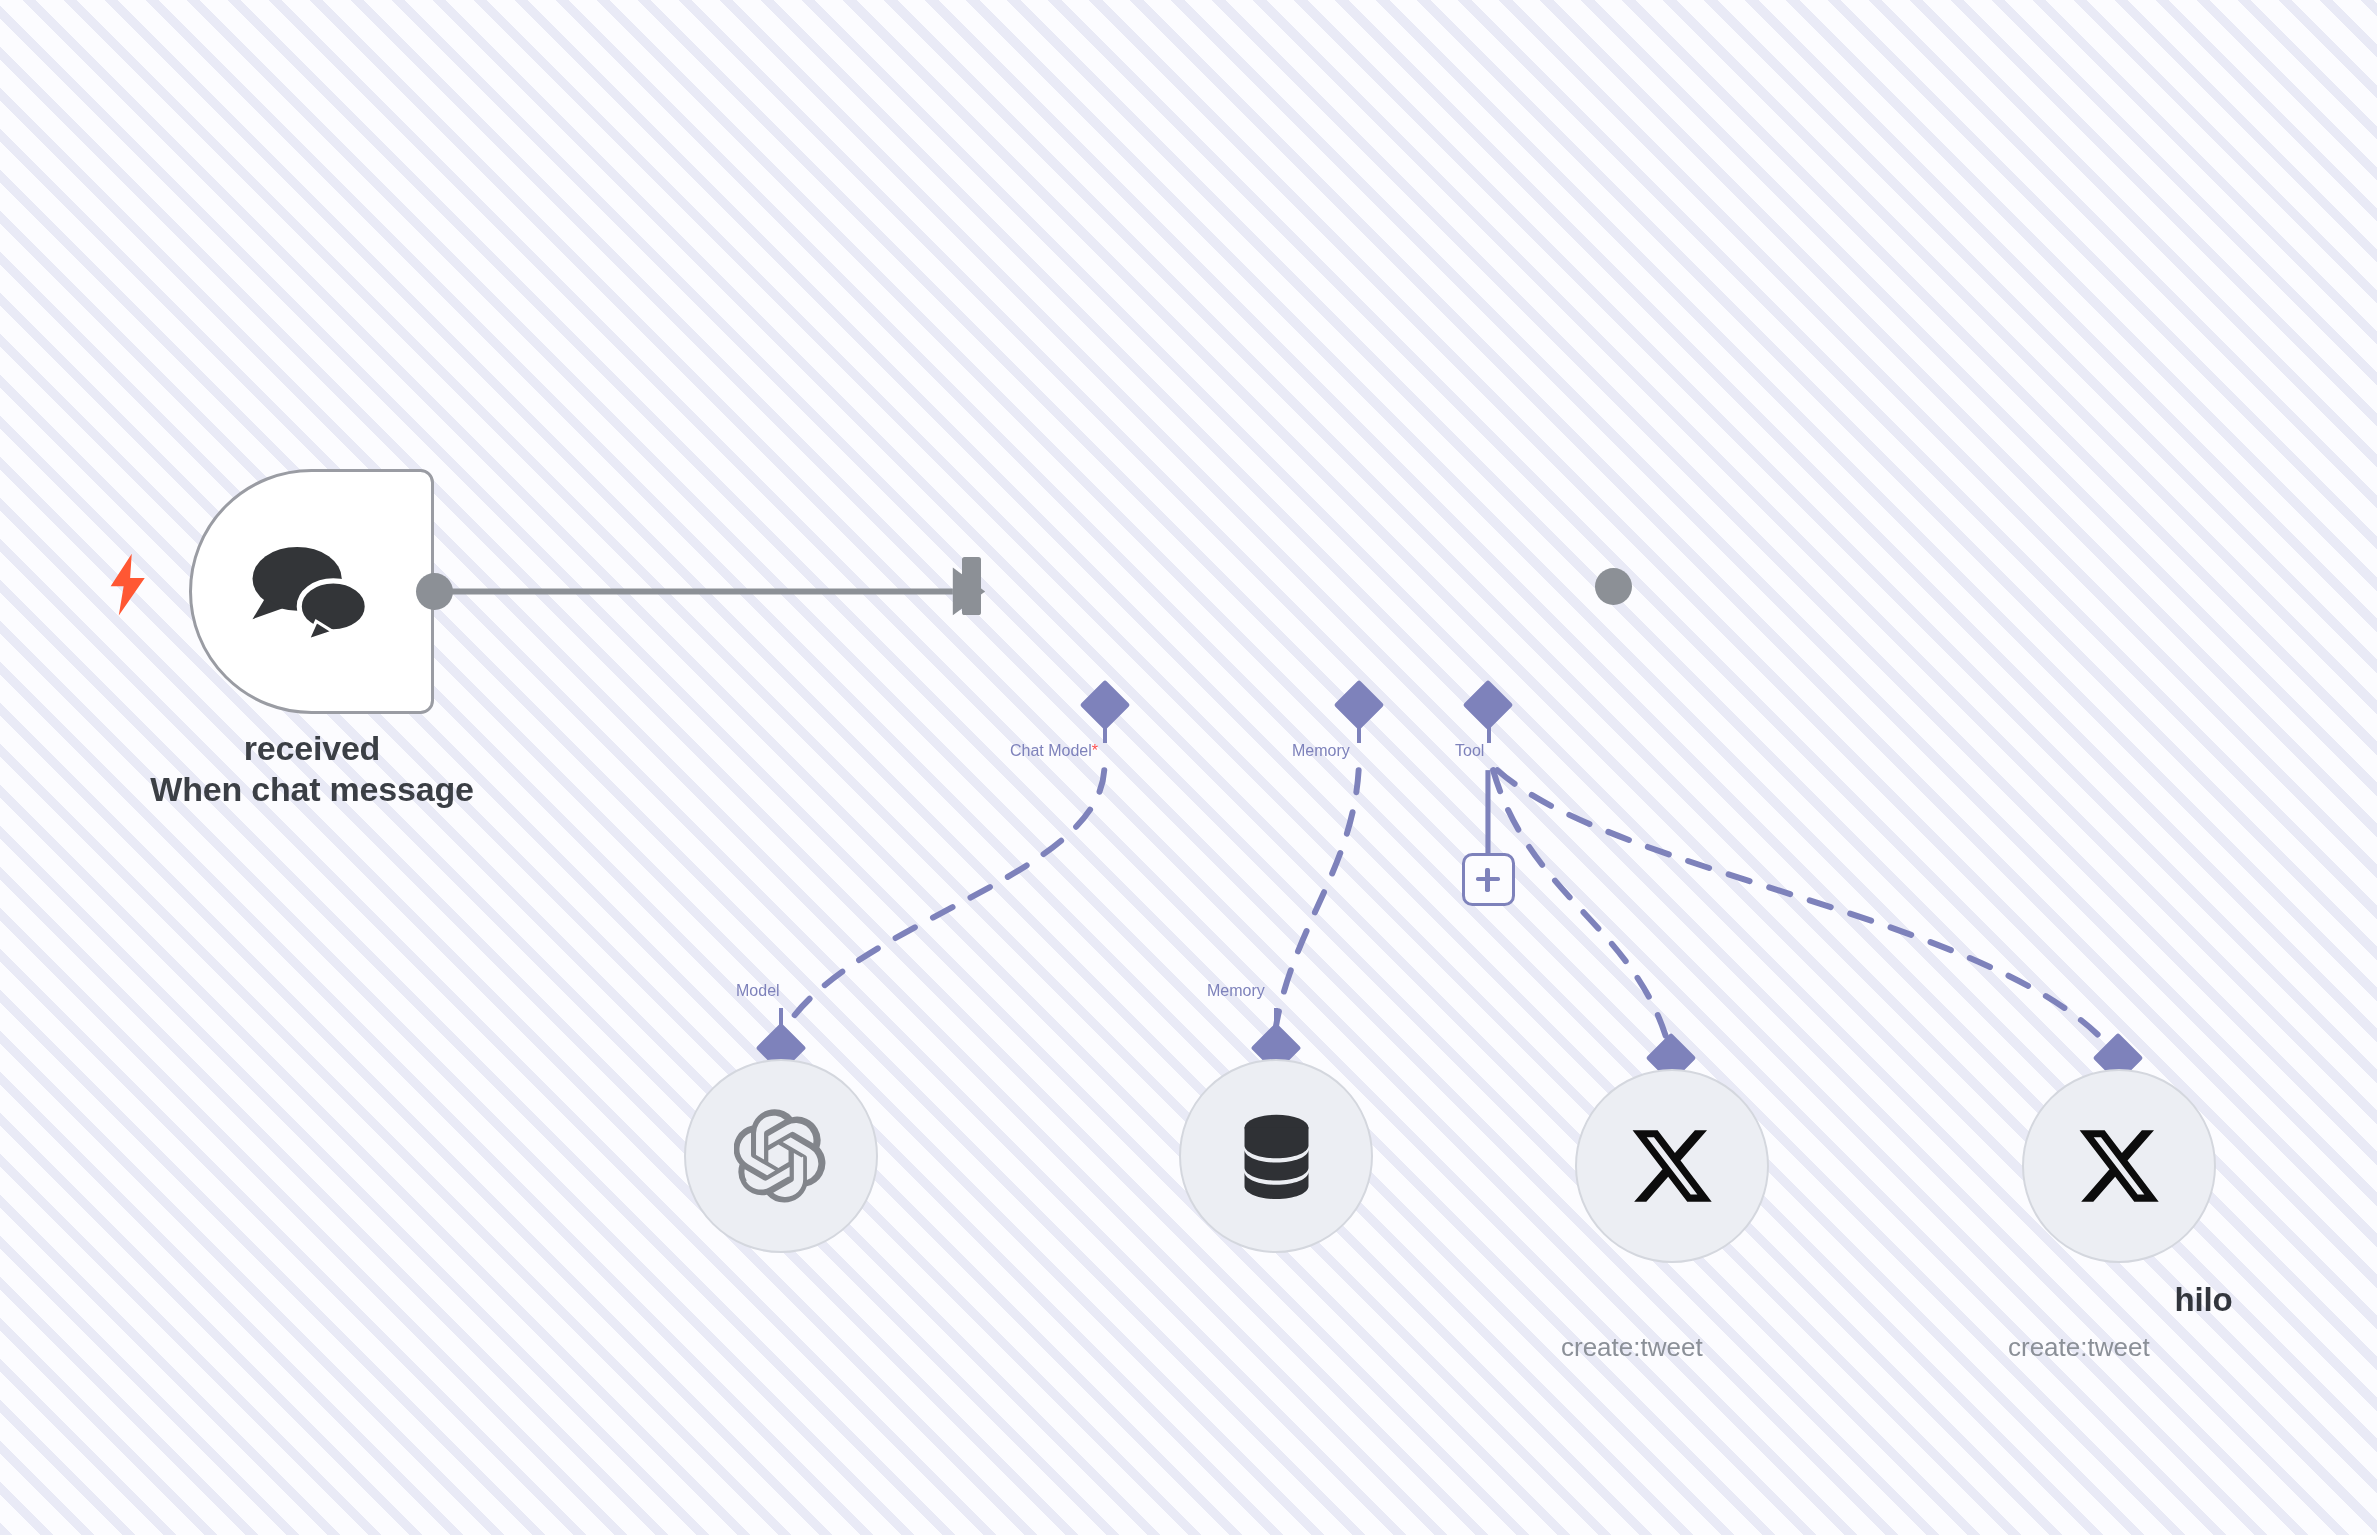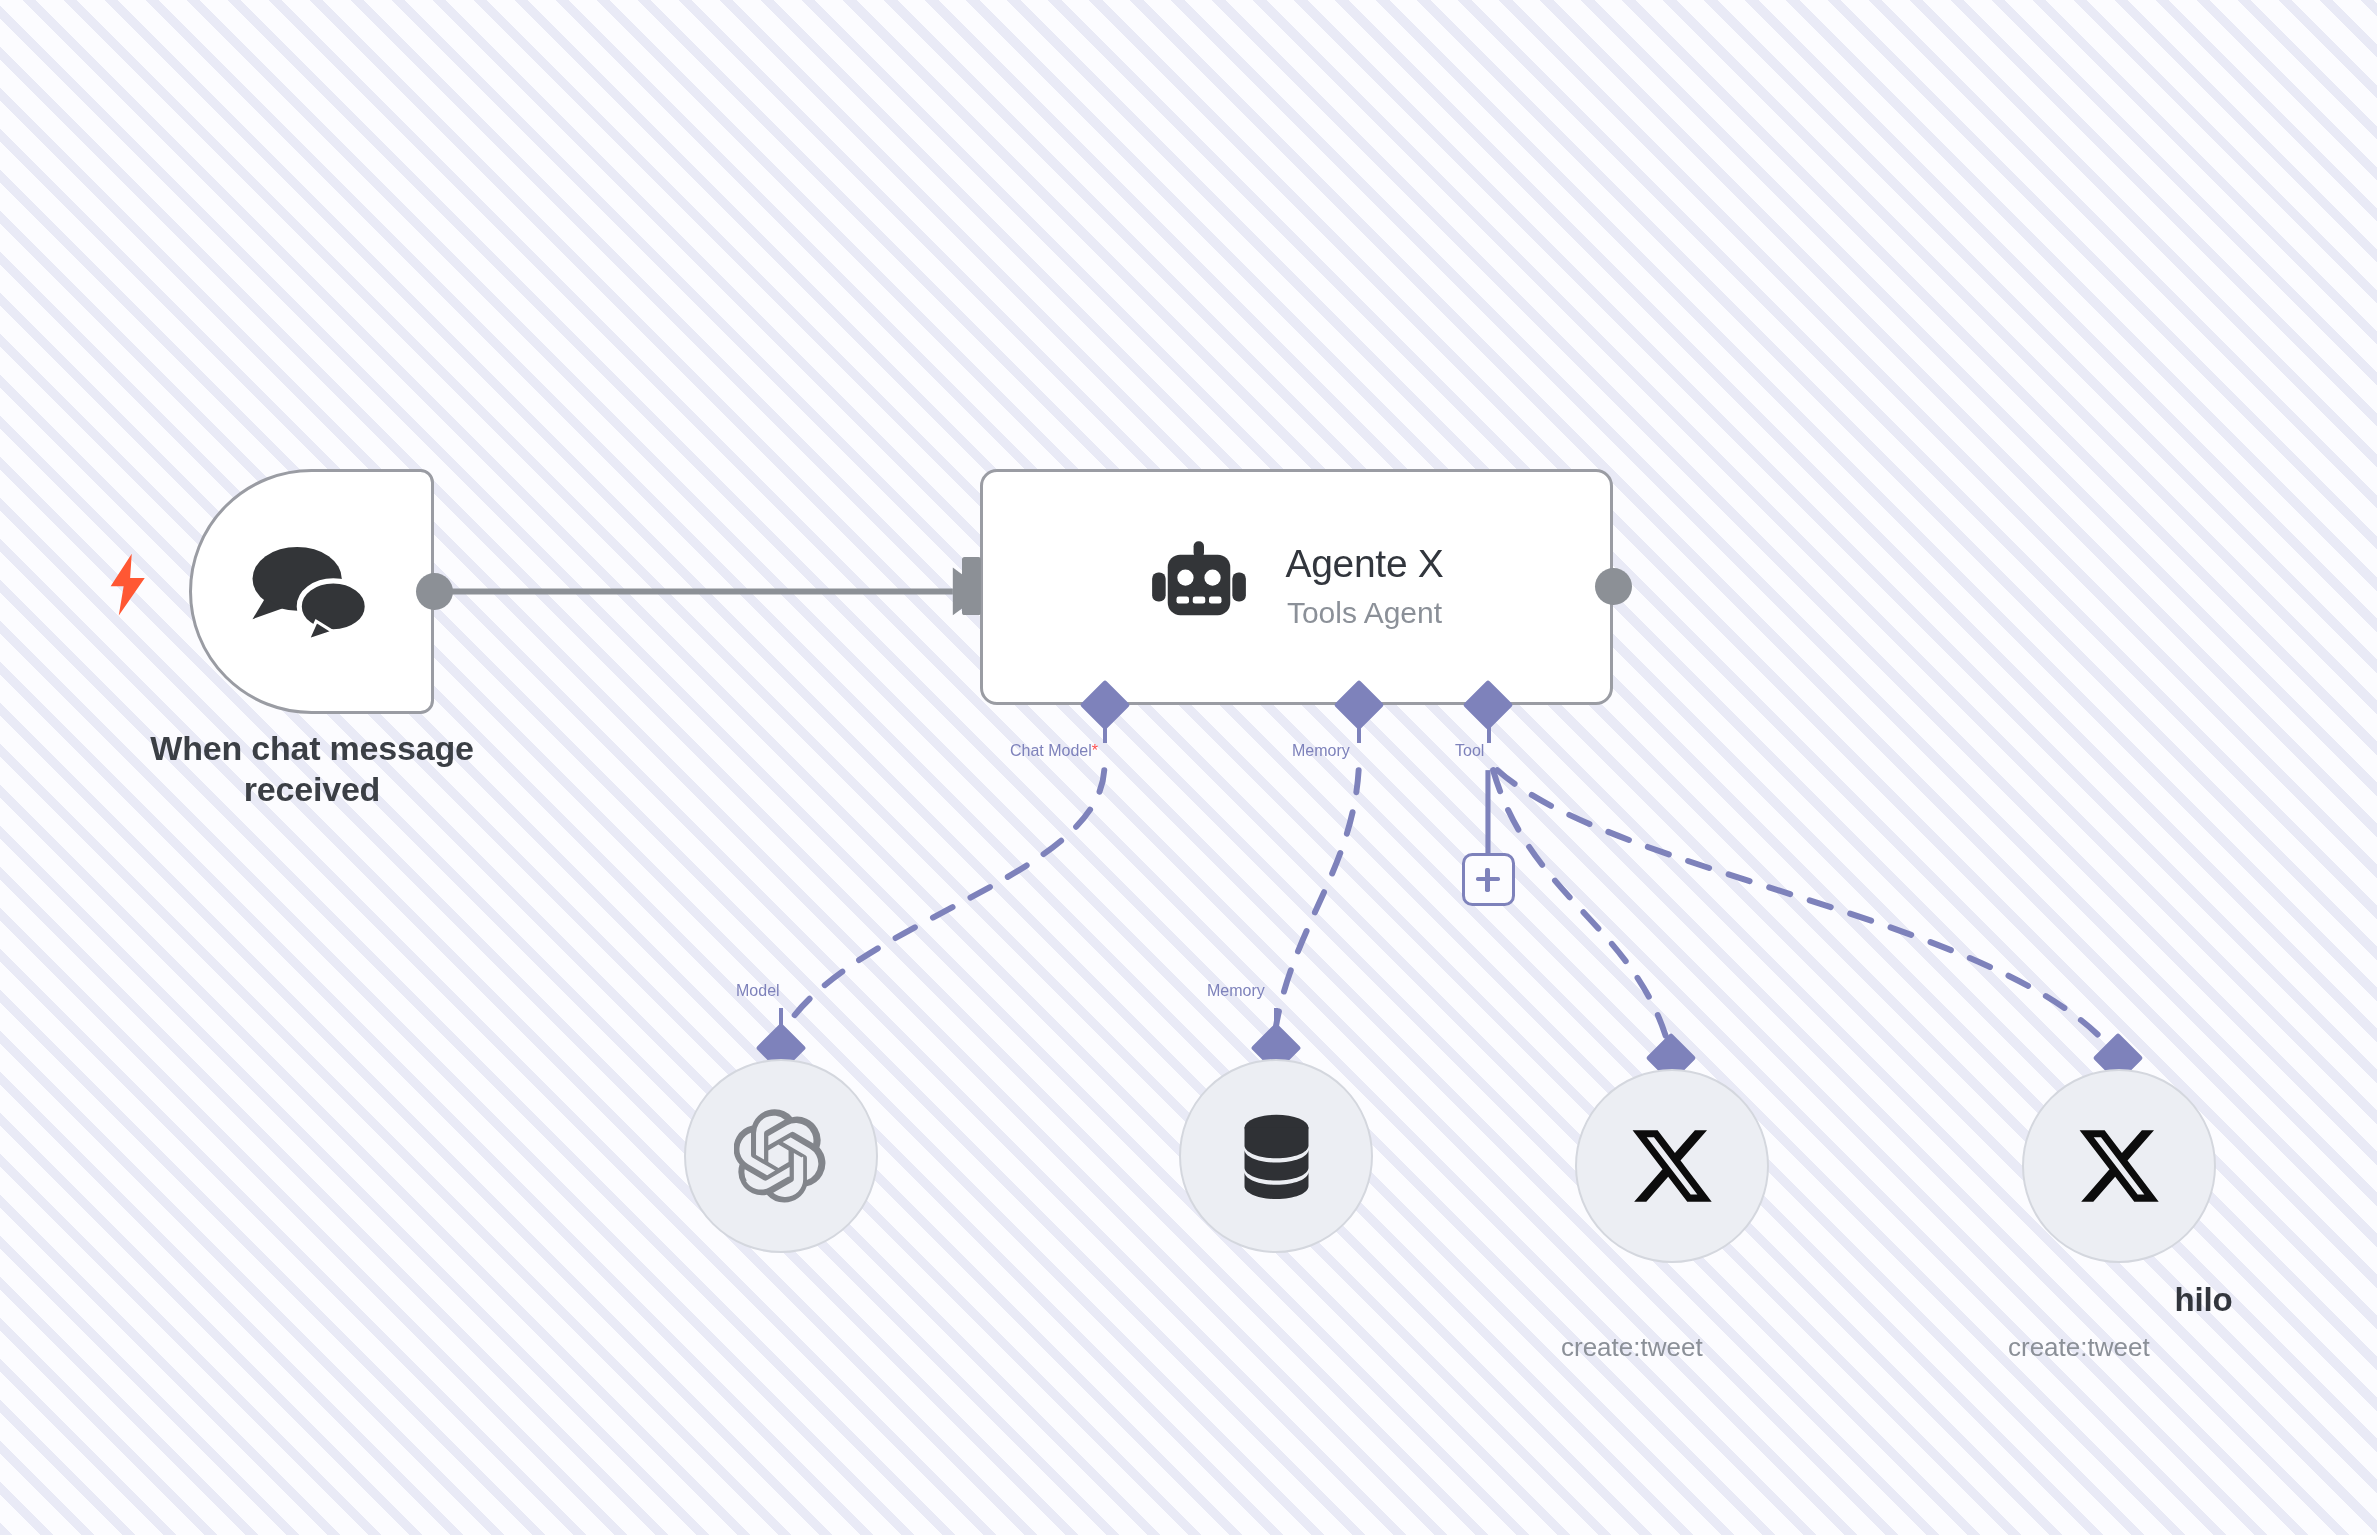--- a/index.html
+++ b/index.html
@@ -242,43 +242,24 @@
     </svg>
   </div>
 
   <svg class="bolt-icon" viewBox="0 0 24 38">
     <path d="M 14 0 L 1 20 L 9 20 L 6 38 L 22 15 L 13 15 Z" fill="#ff5733"></path>
   </svg>
 
   <div class="trigger-out-dot"></div>
 
   <div class="trigger-label">
+    <div>received</div>
     <div>When chat message</div>
-    <div>received</div>
-  </div>
-
-  <div class="agent-node">
-    <div class="agent-inner">
-      <svg width="100" height="100" viewBox="0 0 48 48">
-        <rect x="21.4" y="2" width="5" height="8" rx="2.4" fill="#333538"></rect>
-        <rect x="9" y="8.5" width="30" height="29" rx="6" fill="#333538"></rect>
-        <rect x="1.5" y="17" width="6.5" height="14" rx="3" fill="#333538"></rect>
-        <rect x="40" y="17" width="6.5" height="14" rx="3" fill="#333538"></rect>
-        <circle cx="17.5" cy="19.5" r="3.9" fill="#ffffff"></circle>
-        <circle cx="30.5" cy="19.5" r="3.9" fill="#ffffff"></circle>
-        <rect x="13.2" y="28.5" width="6" height="3.4" rx="1.1" fill="#ffffff"></rect>
-        <rect x="21" y="28.5" width="6" height="3.4" rx="1.1" fill="#ffffff"></rect>
-        <rect x="28.8" y="28.5" width="6" height="3.4" rx="1.1" fill="#ffffff"></rect>
-      </svg>
-      <div class="agent-text">
-        <div class="agent-title">Agente X</div>
-        <div class="agent-subtitle">Tools Agent</div>
-      </div>
-    </div>
-  </div>
+  </div>
+
 
   <div class="agent-in-port"></div>
   <div class="agent-out-dot"></div>
 
   <div class="diamond" style="left:1087px; top:687px;"></div>
   <div class="conn-stem" style="left:1103px; top:717px; height:25.5px;"></div>
   <div class="conn-label" style="left:1010px; top:743px;">
     <span>Chat Model</span><span class="req">*</span>
   </div>
 

